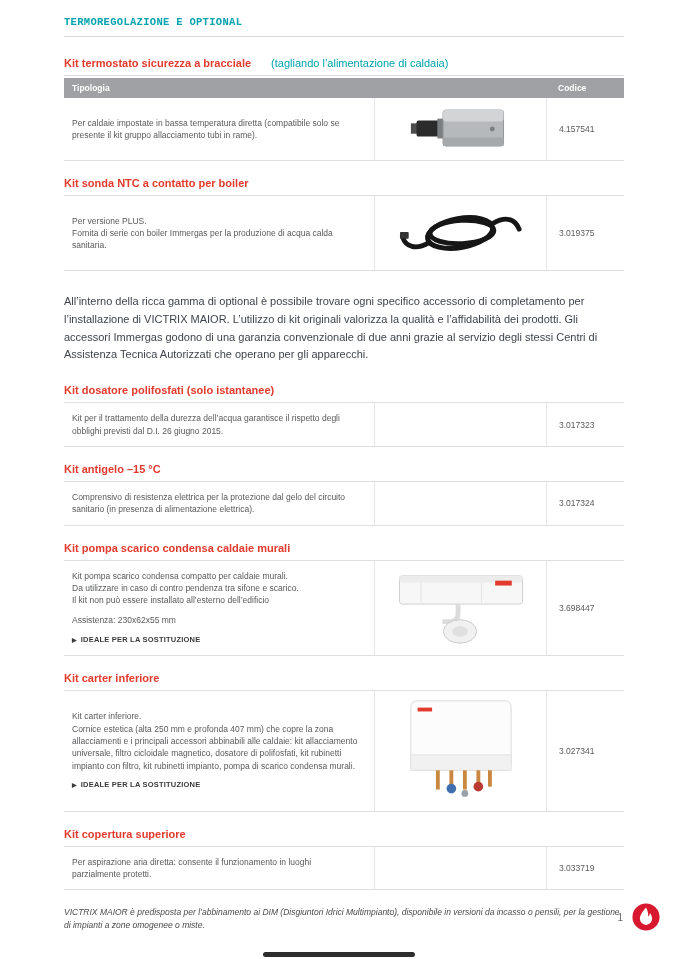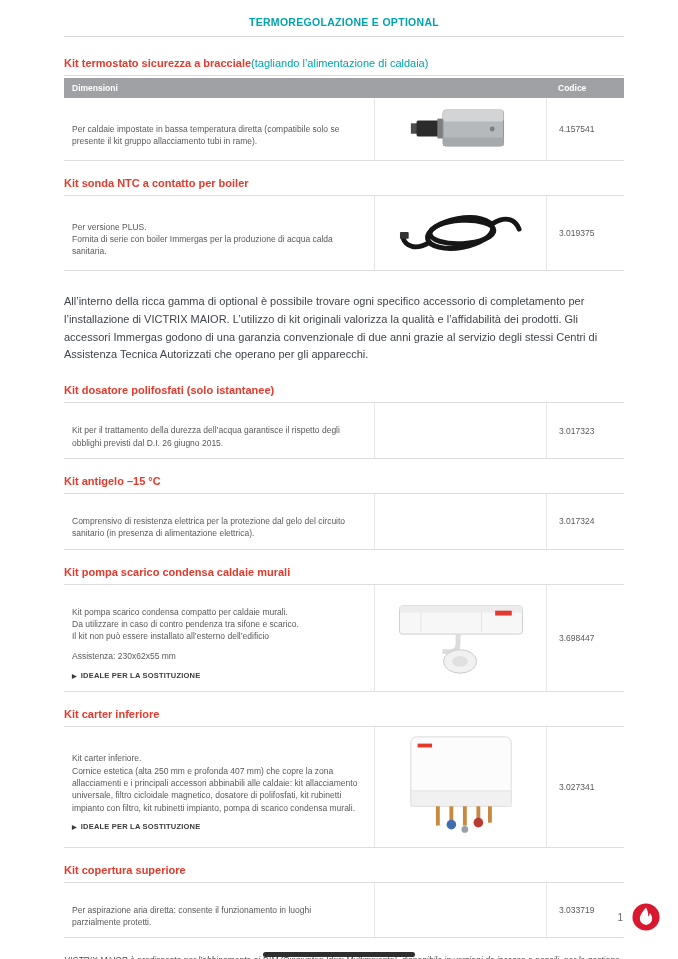--- a/index.html
+++ b/index.html
@@ -11,50 +11,50 @@
     overflow:hidden;
     --teal:#00A3AE;
     --red:#E23A2C;
     --graybar:#9FA1A4;
     --txt:#58595B;
     --line:#DEDEDE;
   }
   .page { padding:16px 54px 0 64px; }
 
   .page-header-title {
-    text-align:center; color:var(--teal); font-weight:700;
-    font-size:10.5px; letter-spacing:.3px;
+    text-align:left; color:var(--teal); font-weight:700;
+    font-size:10.5px; letter-spacing:.3px;font-family:Liberation Mono, monospace;
   }
   .header-rule { height:1px; background:#d8d8d8; margin-top:8px; margin-bottom:20px; }
 
   .section { margin-bottom:16px; }
   .section-title {
     font-size:11px; font-weight:700; color:var(--red);
     padding-bottom:6px; border-bottom:1px solid var(--line);
-    display:flex; gap:0; align-items:baseline;
+    display:flex; gap:20px; align-items:baseline;
   }
   .section-title .t-sub { color:var(--teal); font-weight:400; }
 
   .thead {
     display:grid; grid-template-columns:1fr 172px 78px;
     background:var(--graybar); color:#fff;
     font-size:8.5px; font-weight:700; height:20px; align-items:center;
     margin-top:2px;
   }
   .thead .th-tipologia { padding-left:8px; }
   .thead .th-codice { padding-left:12px; }
 
   .trow {
     display:grid; grid-template-columns:1fr 172px 78px;
     border-bottom:1px solid var(--line);
   }
   .cell-desc {
     padding:9px 12px 9px 8px;
     font-size:8.5px; color:var(--txt); line-height:1.45;
-    display:flex; flex-direction:column; justify-content:center; gap:8px;margin-top:12px;
+    display:flex; flex-direction:column; justify-content:center; gap:8px;
   }
   .desc { white-space:pre-line; }
   .cell-img {
     border-left:1px solid #e6e6e6;
     display:flex; align-items:center; justify-content:center;
     padding:6px 4px;
   }
   .cell-code {
     border-left:1px solid #e6e6e6;
     display:flex; align-items:center;
@@ -94,21 +94,21 @@
 
   <div class="page-header-title">TERMOREGOLAZIONE E OPTIONAL</div>
   <div class="header-rule"></div>
 
   <div class="section">
     <div class="section-title">
       <span>Kit termostato sicurezza a bracciale</span>
       <span class="t-sub">(tagliando l’alimentazione di caldaia)</span>
     </div>
     <div class="thead">
-      <span class="th-tipologia">Dimensioni</span>
+      <span class="th-tipologia">Tipologia</span>
       <span></span>
       <span class="th-codice">Codice</span>
     </div>
     <div class="trow">
       <div class="cell-desc">
         <p class="desc">Per caldaie impostate in bassa temperatura diretta (compatibile solo se presente il kit gruppo allacciamento tubi in rame).</p>
       </div>
       <div class="cell-img">
         <svg class="" width="104" height="50" viewBox="0 0 110 52">
           <rect x="2" y="20" width="7" height="11" fill="#4d4d4d"></rect>

